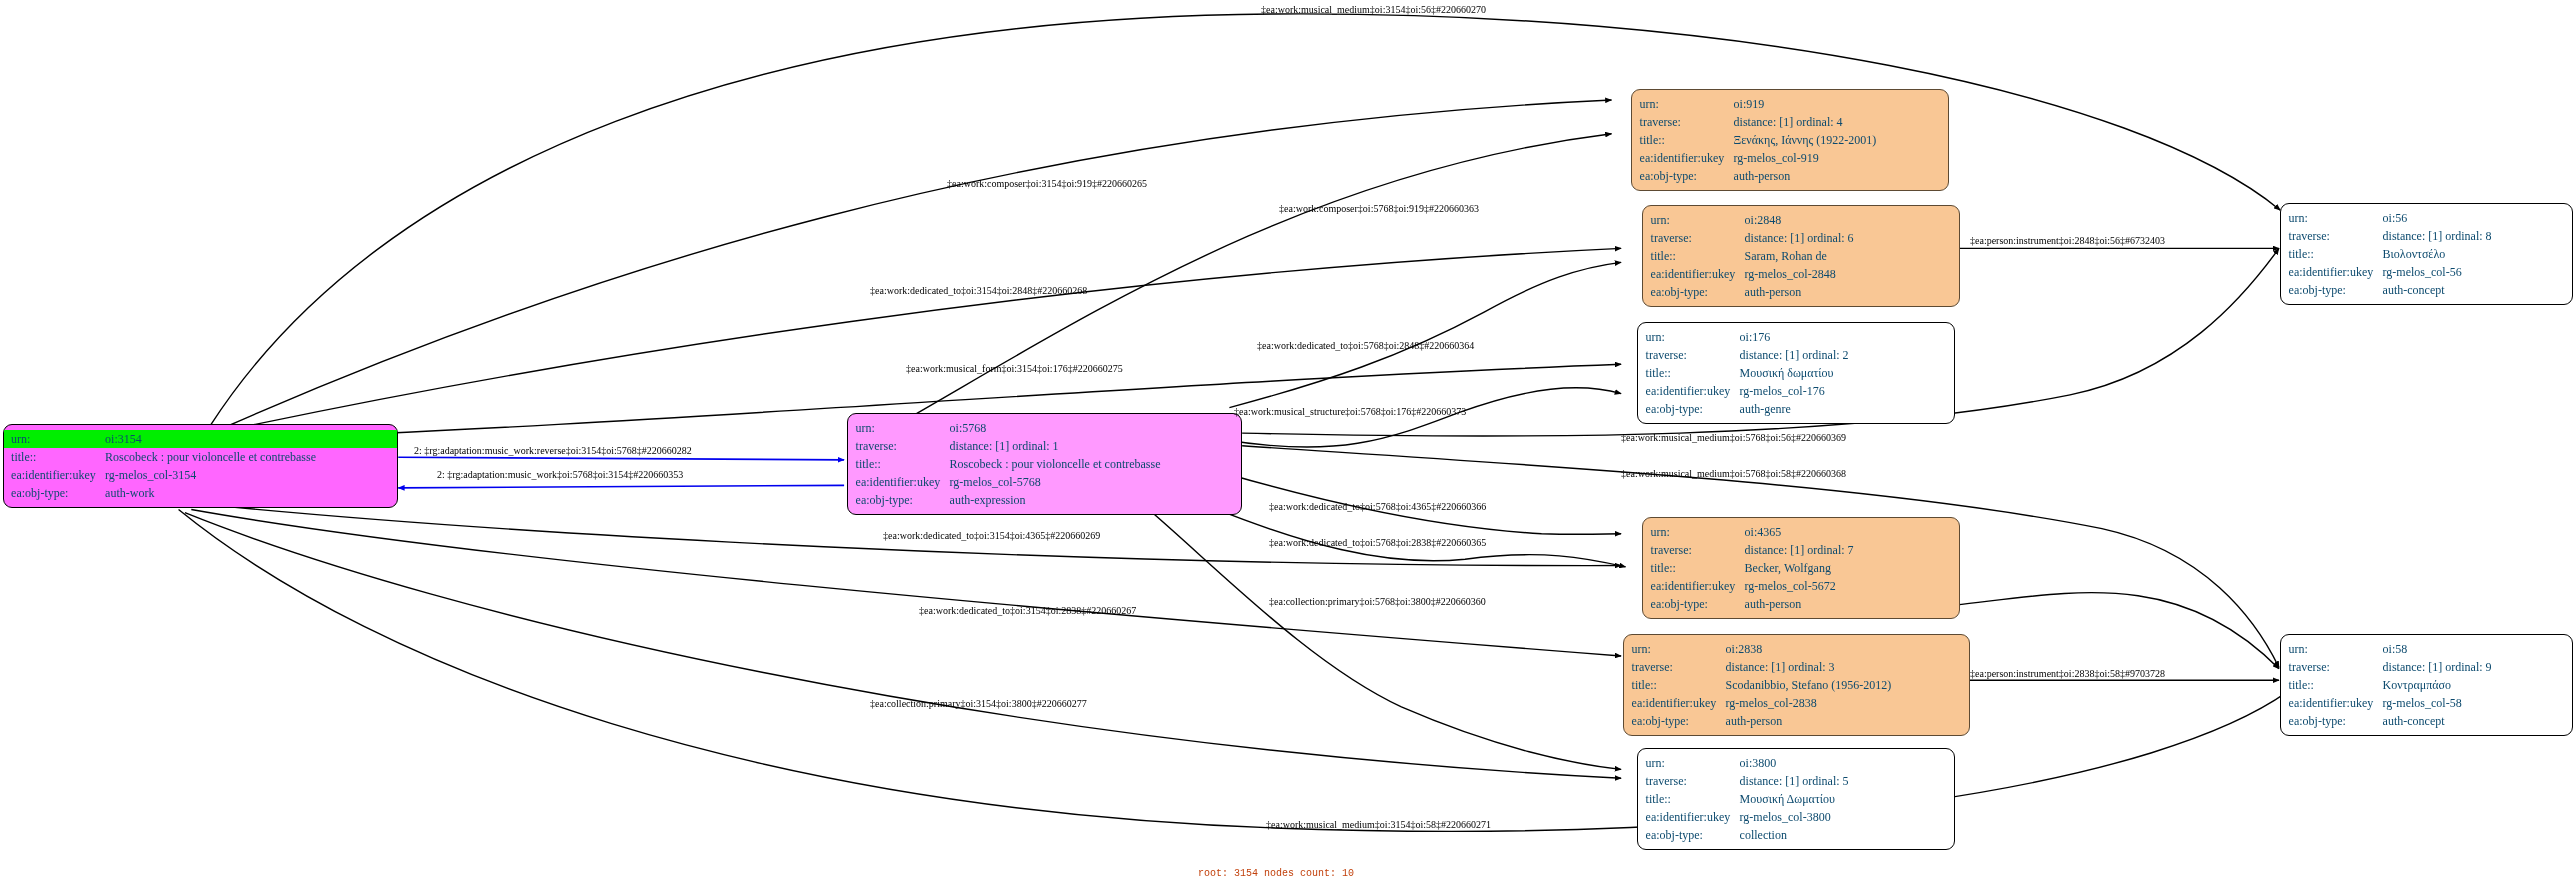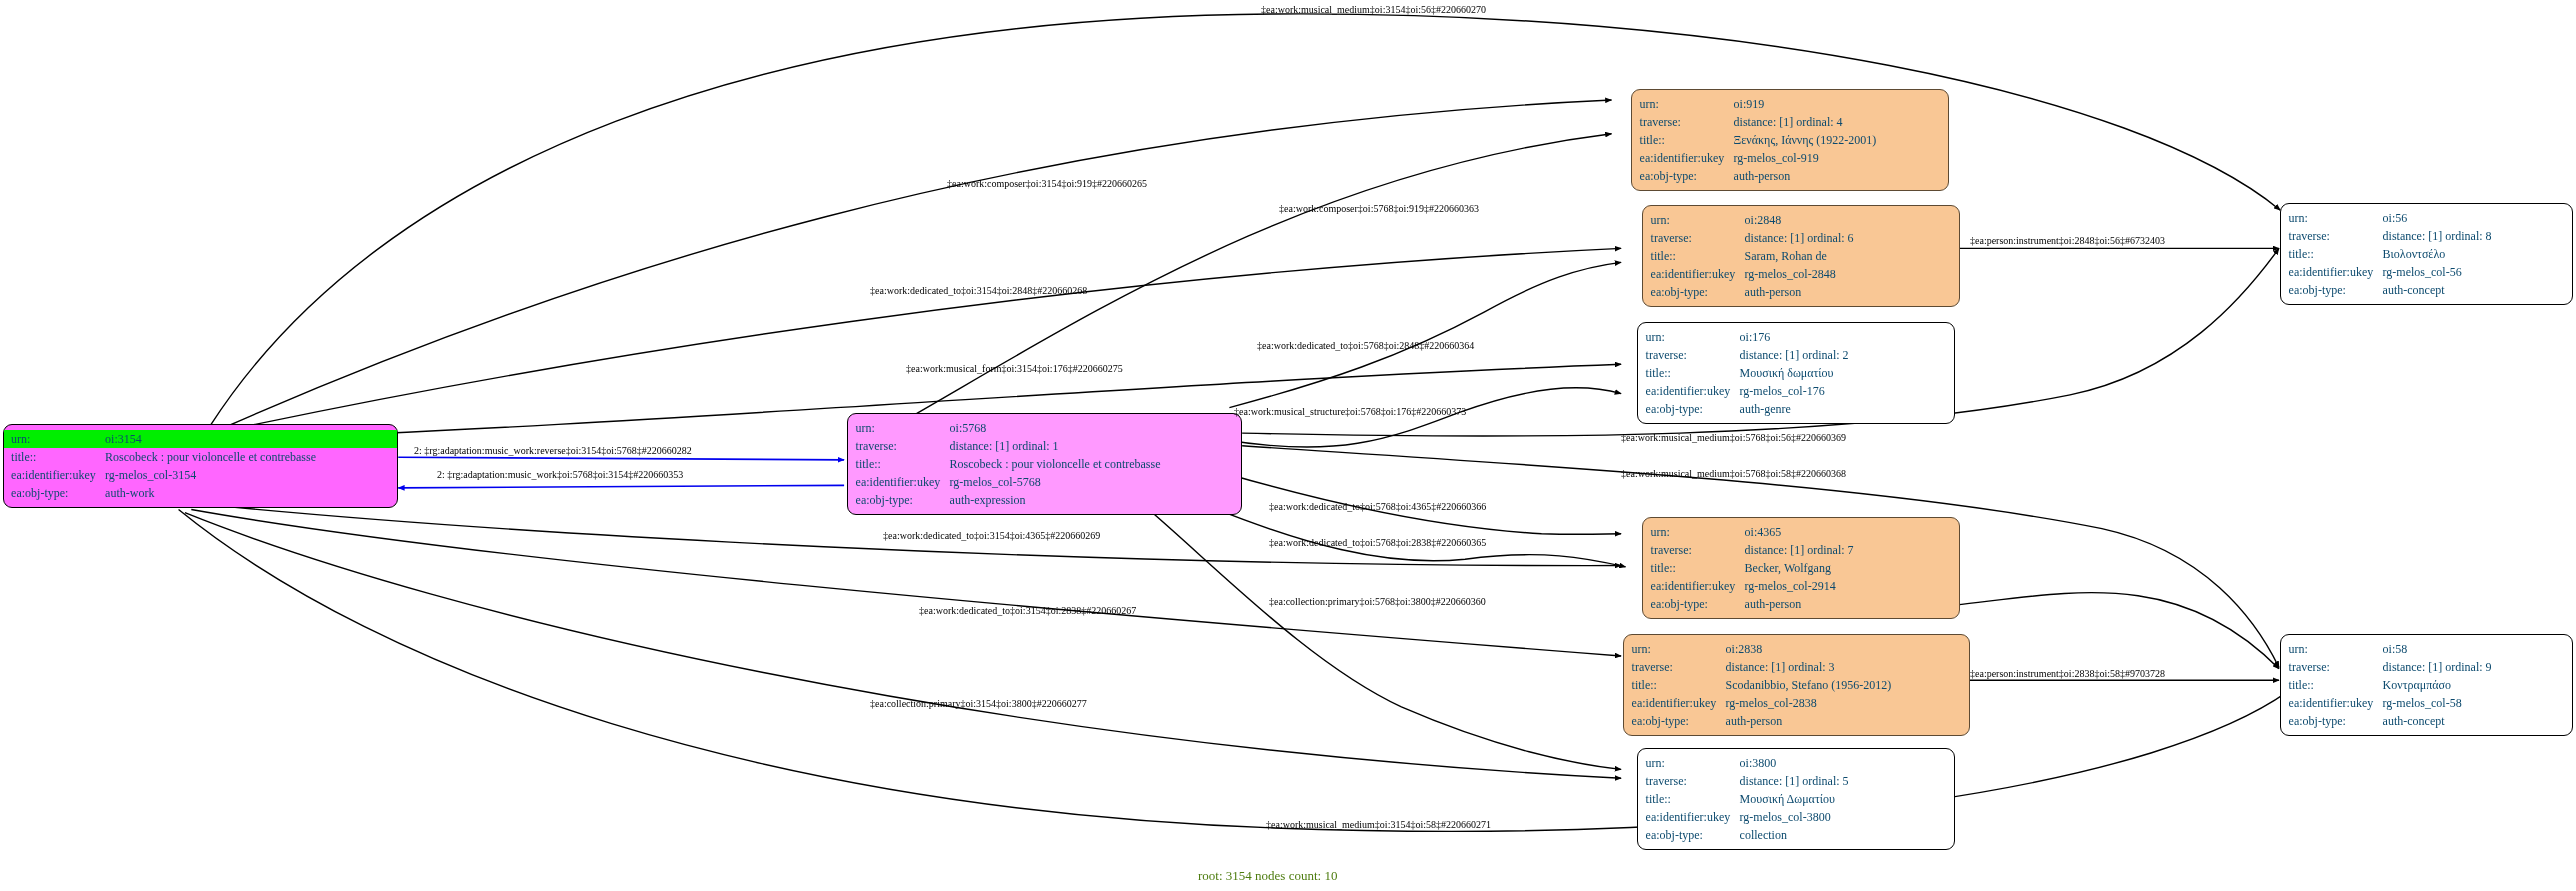--- a/index.html
+++ b/index.html
@@ -65,23 +65,24 @@
     position: absolute;
     font-size: 10px;
     color: #000000;
     white-space: nowrap;
     line-height: 1;
     font-family: "Liberation Serif", "DejaVu Serif", serif;
   }
   .edge-label.blue-lbl { color: #000000; }
   .footer {
     position: absolute;
-    font-size: 13px;
-    color: #4d7c0f;
+    font-size: 10px;
+    color: #c2410c;
     white-space: nowrap;
+    font-family: Liberation Mono, monospace;
   }
 </style>
 </head>
 <body>
 
 <div id="canvas">
 
   <svg id="edges" viewBox="0 0 4044 1399">
     <defs>
       <marker id="arrow" markerWidth="11" markerHeight="9" refX="10" refY="4.5" orient="auto" markerUnits="userSpaceOnUse">
@@ -256,21 +257,21 @@
     <div class="row">
       <span class="k">traverse:</span>
       <span class="v">distance: [1]     ordinal: 7</span>
     </div>
     <div class="row">
       <span class="k">title::</span>
       <span class="v">Becker, Wolfgang</span>
     </div>
     <div class="row">
       <span class="k">ea:identifier:ukey</span>
-      <span class="v">rg-melos_col-2914</span>
+      <span class="v">rg-melos_col-5672</span>
     </div>
     <div class="row">
       <span class="k">ea:obj-type:</span>
       <span class="v">auth-person</span>
     </div>
   </div>
 
   <div class="node orange" style="left:1623px; top:634px; width:347px;">
     <div class="row">
       <span class="k">urn:</span>

